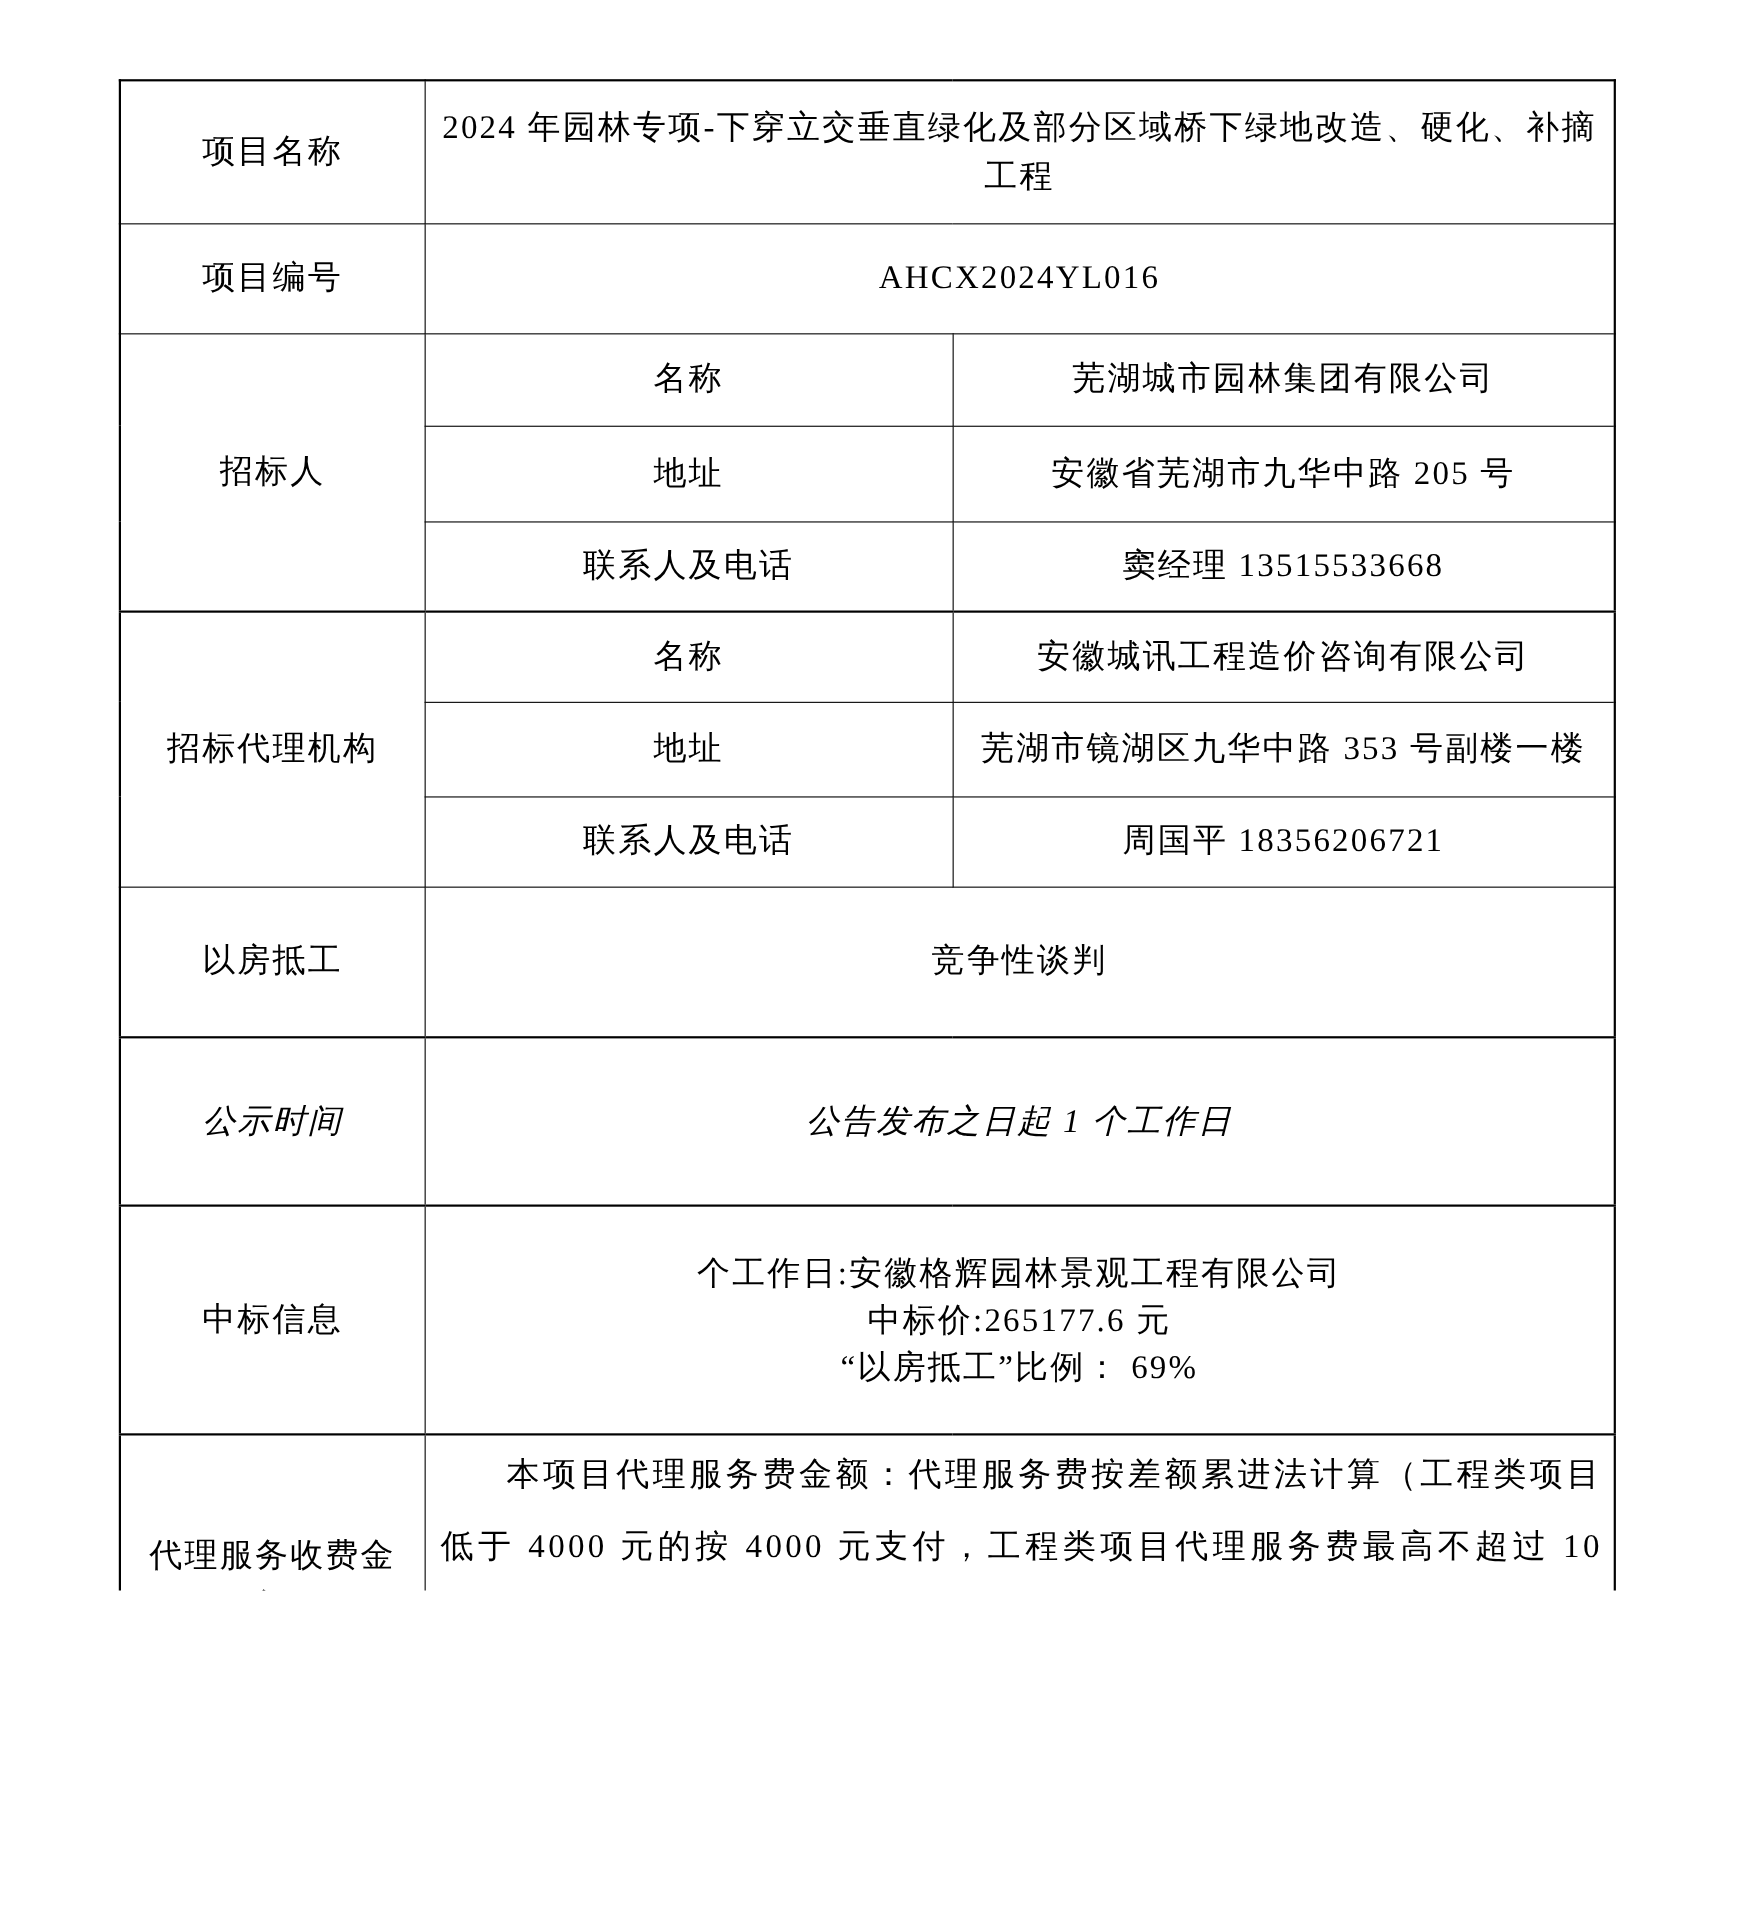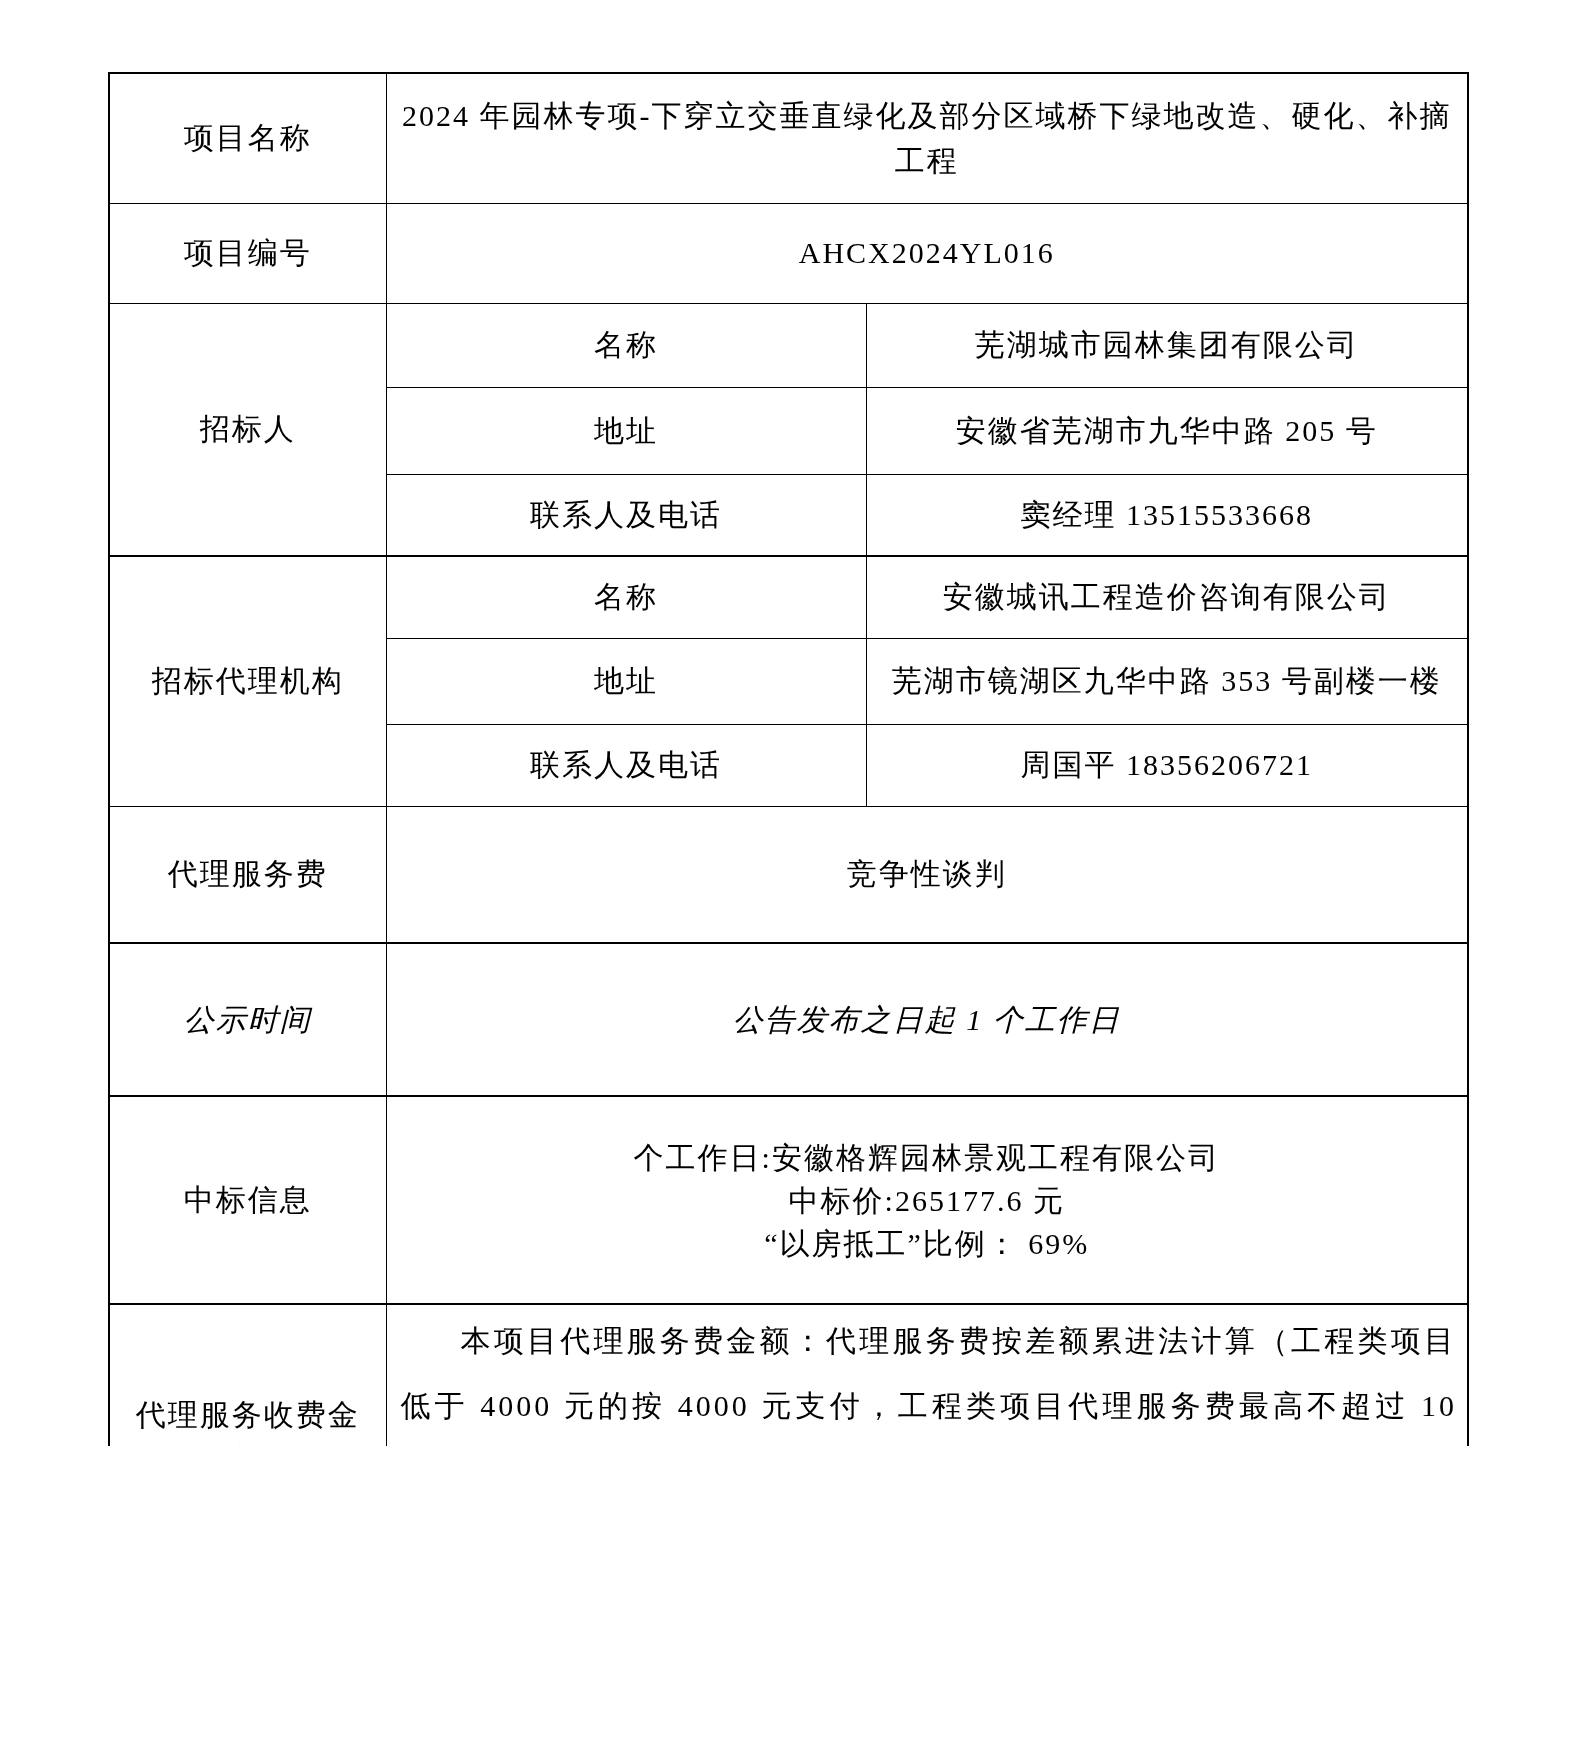--- a/index.html
+++ b/index.html
@@ -109,21 +109,21 @@
     <tr class="r7">
       <td class="lab">地址</td>
       <td class="val">芜湖市镜湖区九华中路 353 号副楼一楼</td>
     </tr>
     <tr class="r8">
       <td class="lab">联系人及电话</td>
       <td class="val">周国平 18356206721</td>
     </tr>
 
     <tr class="r9">
-      <td class="lab">代理服务费</td>
+      <td class="lab">以房抵工</td>
       <td class="val" colspan="2">竞争性谈判</td>
     </tr>
 
     <tr class="r10 tk">
       <td class="lab">公示时间</td>
       <td class="val" colspan="2">公告发布之日起 1 个工作日</td>
     </tr>
 
     <tr class="r11 tk">
       <td class="lab">中标信息</td>

